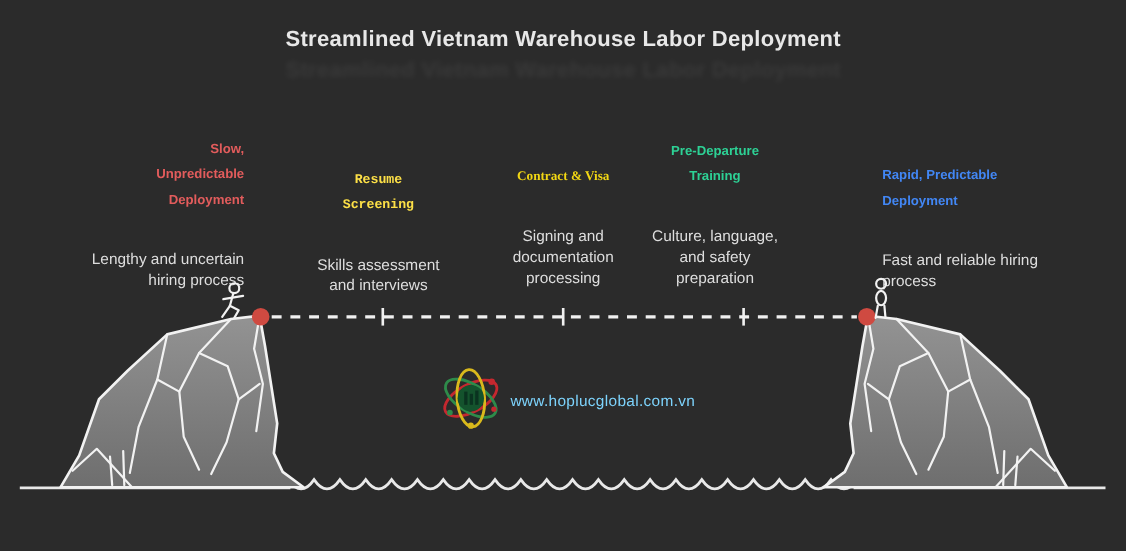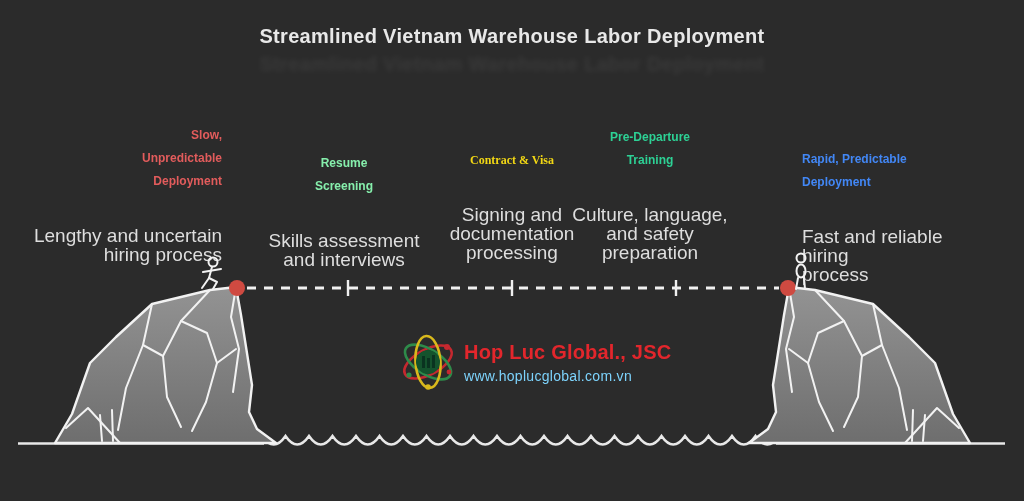--- a/index.html
+++ b/index.html
@@ -13,21 +13,21 @@
     font-size:20px;font-weight:700;color:#e8e8e8;letter-spacing:.3px;
   }
   .title-ghost{
     position:absolute;top:53px;left:0;width:1024px;text-align:center;
     font-size:20px;font-weight:700;color:#9a9a9a;letter-spacing:.3px;
     opacity:.12;filter:blur(2.5px);
   }
   
   .step{position:absolute;white-space:pre-line;}
   .step h3{margin:0;font-size:12px;font-weight:700;line-height:23px;}
-  .step p{margin:15px 0 0 0;font-size:19px;line-height:19px;color:#dedede;font-weight:400;}
+  .step p{margin:15px 0 0 0;font-size:14px;line-height:19px;color:#dedede;font-weight:400;}
   .step-1{top:106px;right:802px;width:190px;text-align:right;}
   .step-2{top:134px;left:234px;width:220px;text-align:center;}
   .step-3{top:131px;left:402px;width:220px;text-align:center;}
   .step-4{top:108px;left:540px;width:220px;text-align:center;}
   .step-5{top:130px;left:802px;width:190px;text-align:left;}
   
   .scene{position:absolute;inset:0;}
   
   .logo{position:absolute;left:400px;top:334px;display:flex;align-items:center;}
   .logo-icon{width:56px;height:56px;margin-right:8px;}
@@ -43,21 +43,21 @@
   <div class="title">Streamlined Vietnam Warehouse Labor Deployment</div>
 
   <div class="step step-1">
     <h3 style="color: rgb(226, 92, 92);">Slow,
 Unpredictable
 Deployment</h3>
     <p>Lengthy and uncertain
 hiring process</p>
   </div>
   <div class="step step-2">
-    <h3 style="color: #86efac;">Resume
+    <h3 style="color: #fde047; font-family: Liberation Mono, monospace;">Resume
 Screening</h3>
     <p>Skills assessment
 and interviews</p>
   </div>
   <div class="step step-3">
     <h3 style="color: rgb(242, 215, 20); font-family: Liberation Serif, serif;">Contract &amp; Visa</h3>
     <p>Signing and
 documentation
 processing</p>
   </div>
@@ -140,18 +140,17 @@
         <rect x="22" y="22" width="3" height="12"></rect>
         <rect x="27" y="24" width="3" height="10"></rect>
         <rect x="32" y="21" width="3" height="13"></rect>
       </g>
       <circle cx="47" cy="13" r="3" fill="#c5282f"></circle>
       <circle cx="9" cy="41" r="2.6" fill="#2e8b4a"></circle>
       <circle cx="28" cy="53" r="2.8" fill="#d9b91c"></circle>
       <circle cx="49" cy="38" r="2.4" fill="#c5282f"></circle>
     </svg>
     <div>
-      <div class="logo-company">Hop Luc Global., JSC</div>
       <div class="logo-site">www.hoplucglobal.com.vn</div>
     </div>
   </div>
 
 </div>
 
 </body></html>

